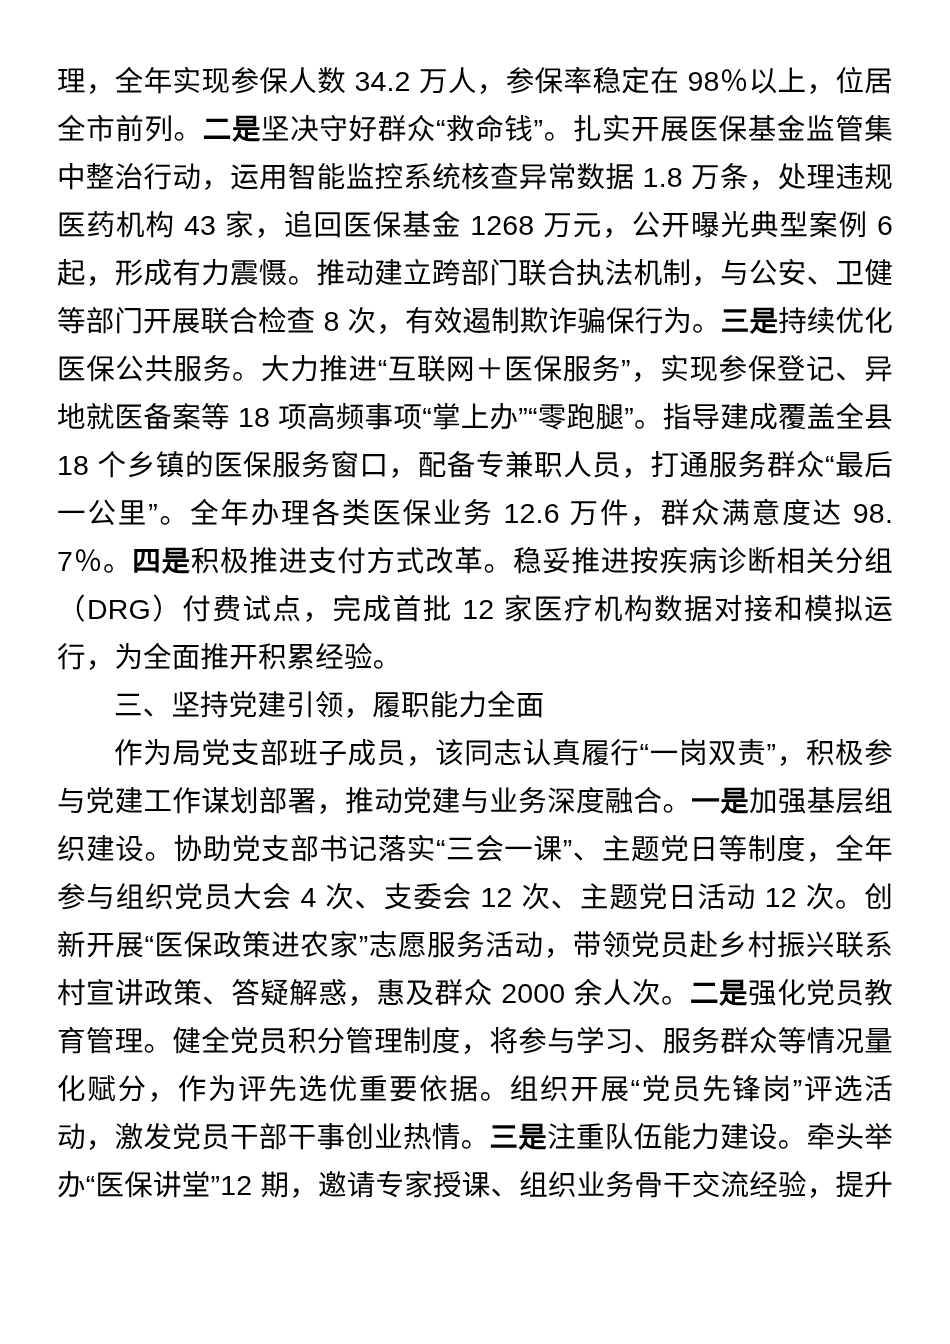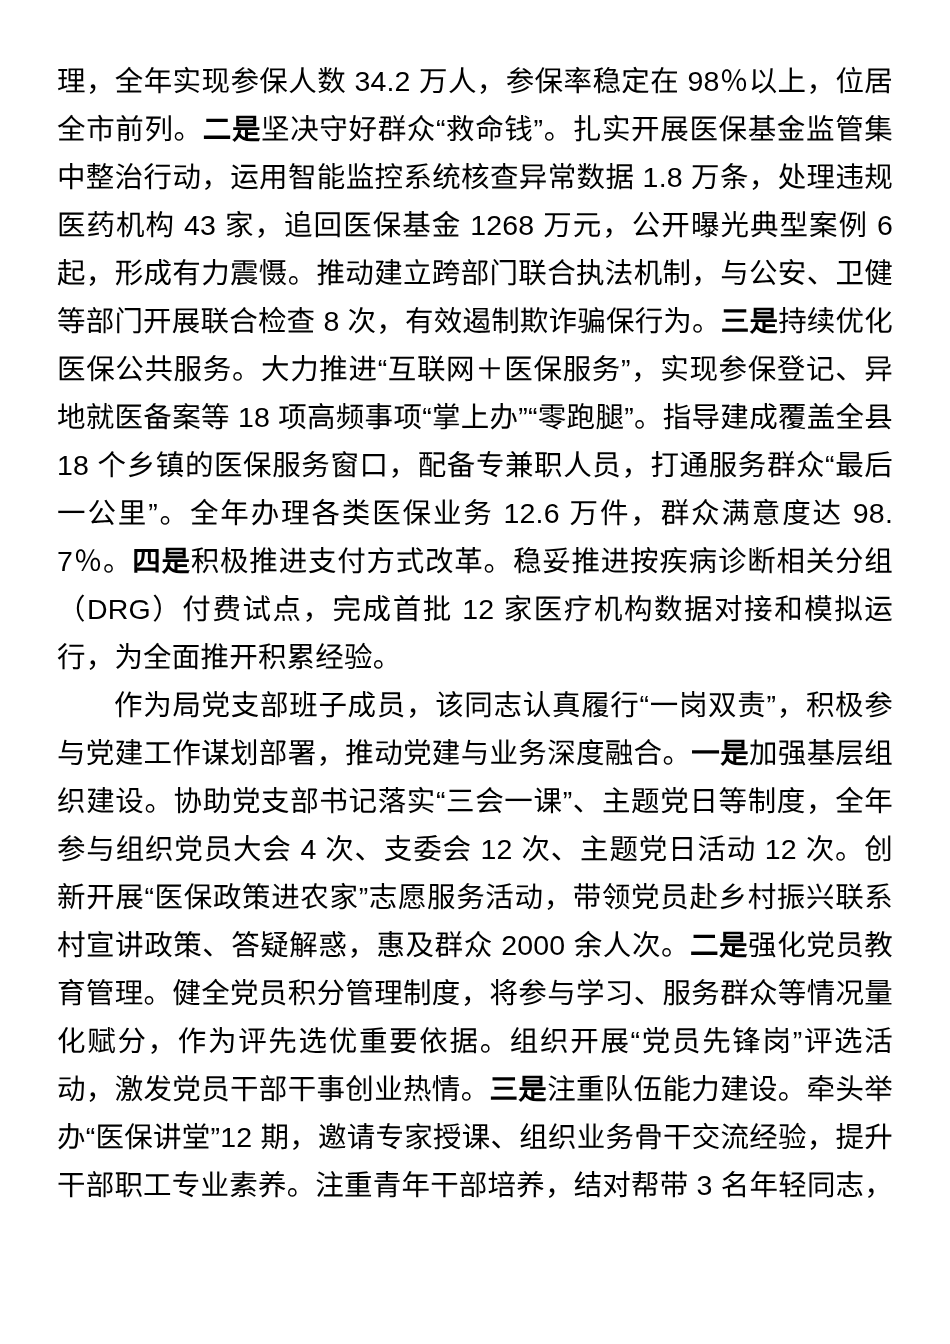--- a/index.html
+++ b/index.html
@@ -52,16 +52,17 @@
   .b {
     font-weight: bold;
   }
 </style>
 </head>
 <body>
 
 <div class="page">
   <div class="doc-body" id="doc-body">
       <p class="para"><span>理，全年实现参保人数 34.2 万人，参保率稳定在 98％以上，位居全市前列。</span><span class="b">二是</span><span>坚决守好群众“救命钱”。扎实开展医保基金监管集中整治行动，运用智能监控系统核查异常数据 1.8 万条，处理违规医药机构 43 家，追回医保基金 1268 万元，公开曝光典型案例 6 起，形成有力震慑。推动建立跨部门联合执法机制，与公安、卫健等部门开展联合检查 8 次，有效遏制欺诈骗保行为。</span><span class="b">三是</span><span>持续优化医保公共服务。大力推进“互联网＋医保服务”，实现参保登记、异地就医备案等 18 项高频事项“掌上办”“零跑腿”。指导建成覆盖全县 18 个乡镇的医保服务窗口，配备专兼职人员，打通服务群众“最后一公里”。全年办理各类医保业务 12.6 万件，群众满意度达 98.7％。</span><span class="b">四是</span><span>积极推进支付方式改革。稳妥推进按疾病诊断相关分组（DRG）付费试点，完成首批 12 家医疗机构数据对接和模拟运行，为全面推开积累经验。</span></p>
+      <p class="heading"><span>三、坚持党建引领，履职能力全面</span></p>
       <p class="para indent"><span>作为局党支部班子成员，该同志认真履行“一岗双责”，积极参与党建工作谋划部署，推动党建与业务深度融合。</span><span class="b">一是</span><span>加强基层组织建设。协助党支部书记落实“三会一课”、主题党日等制度，全年参与组织党员大会 4 次、支委会 12 次、主题党日活动 12 次。创新开展“医保政策进农家”志愿服务活动，带领党员赴乡村振兴联系村宣讲政策、答疑解惑，惠及群众 2000 余人次。</span><span class="b">二是</span><span>强化党员教育管理。健全党员积分管理制度，将参与学习、服务群众等情况量化赋分，作为评先选优重要依据。组织开展“党员先锋岗”评选活动，激发党员干部干事创业热情。</span><span class="b">三是</span><span>注重队伍能力建设。牵头举办“医保讲堂”12 期，邀请专家授课、组织业务骨干交流经验，提升干部职工专业素养。注重青年干部培养，结对帮带 3 名年轻同志，帮助其快速成长成才。</span></p>
       <p class="heading"><span>四、严守纪律规矩，打通服务群众</span></p>
     </div>
 </div>
 
 </body></html>

